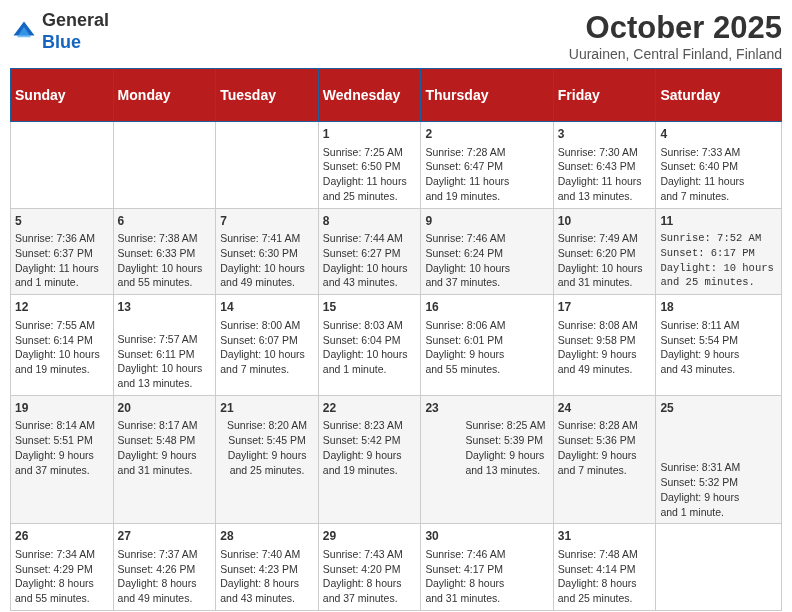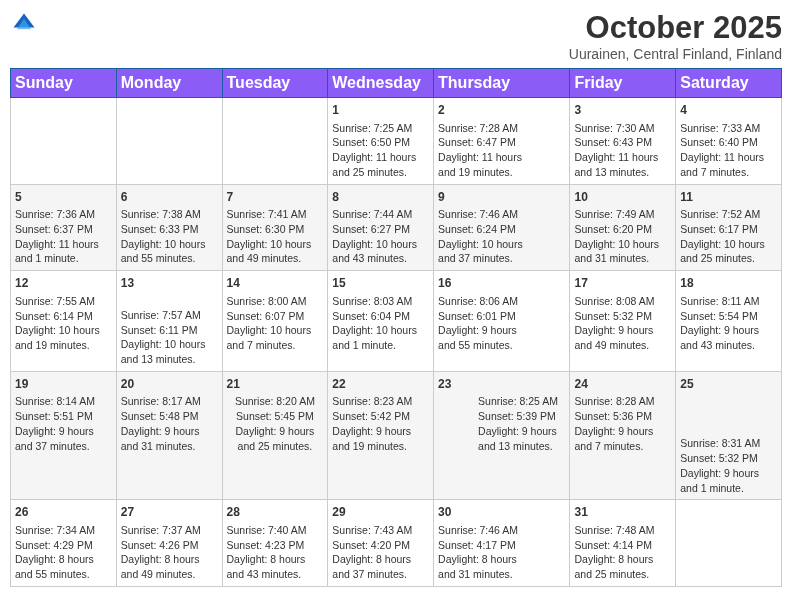--- a/index.html
+++ b/index.html
@@ -43,25 +43,25 @@
     .location {
       font-size: 14px;
       color: #555;
     }
     table {
       width: 100%;
       border-collapse: collapse;
       font-size: 11px;
     }
     thead tr th {
-      background: #8b5cf6;
+      background: #b91c1c;
       color: #fff;
-      padding: 5px 4px;
+      padding: 18px 4px;
       text-align: left;
-      font-size: 16px;
+      font-size: 14px;
       font-weight: bold;
       border: 1px solid #1a5fa0;
     }
     tbody tr td {
       vertical-align: top;
       padding: 4px;
       border: 1px solid #ccc;
       min-width: 100px;
       height: 80px;
       color: #333;
@@ -88,20 +88,24 @@
   </style>
 </head>
 <body>
 
 <div class="header-section">
   <div class="logo">
     <svg class="logo-icon" viewBox="0 0 32 32">
       <polygon points="16,4 28,20 4,20" fill="#1565c0"></polygon>
       <polygon points="16,10 24,22 8,22" fill="#42a5f5" opacity="0.7"></polygon>
     </svg>
+    <div class="logo-text">
+      <span class="logo-general">General</span><br>
+      <span class="logo-blue">Blue</span>
+    </div>
   </div>
   <div class="title-block">
     <div class="month-title">October 2025</div>
     <div class="location">Uurainen, Central Finland, Finland</div>
   </div>
 </div>
 
 <table>
   <thead>
     <tr>
@@ -186,21 +190,21 @@
         </td>
         <td>
           <div class="day-number">10</div>
           <div class="day-info" style="white-space: pre-line;">Sunrise: 7:49 AM
 Sunset: 6:20 PM
 Daylight: 10 hours
 and 31 minutes.</div>
         </td>
         <td>
           <div class="day-number">11</div>
-          <div class="day-info" style="white-space: pre-line;">Sunrise: 7:52 AM
+          <div class="day-info" style="white-space: pre-line; font-family: Liberation Mono, monospace;">Sunrise: 7:52 AM
 Sunset: 6:17 PM
 Daylight: 10 hours
 and 25 minutes.</div>
         </td>
       </tr>
       <tr>
         <td>
           <div class="day-number">12</div>
           <div class="day-info" style="white-space: pre-line;">Sunrise: 7:55 AM
 Sunset: 6:14 PM
@@ -231,21 +235,21 @@
         <td>
           <div class="day-number">16</div>
           <div class="day-info" style="white-space: pre-line;">Sunrise: 8:06 AM
 Sunset: 6:01 PM
 Daylight: 9 hours
 and 55 minutes.</div>
         </td>
         <td>
           <div class="day-number">17</div>
           <div class="day-info" style="white-space: pre-line;">Sunrise: 8:08 AM
-Sunset: 5:32 PM
+Sunset: 9:58 PM
 Daylight: 9 hours
 and 49 minutes.</div>
         </td>
         <td>
           <div class="day-number">18</div>
           <div class="day-info" style="white-space: pre-line;">Sunrise: 8:11 AM
 Sunset: 5:54 PM
 Daylight: 9 hours
 and 43 minutes.</div>
         </td>

